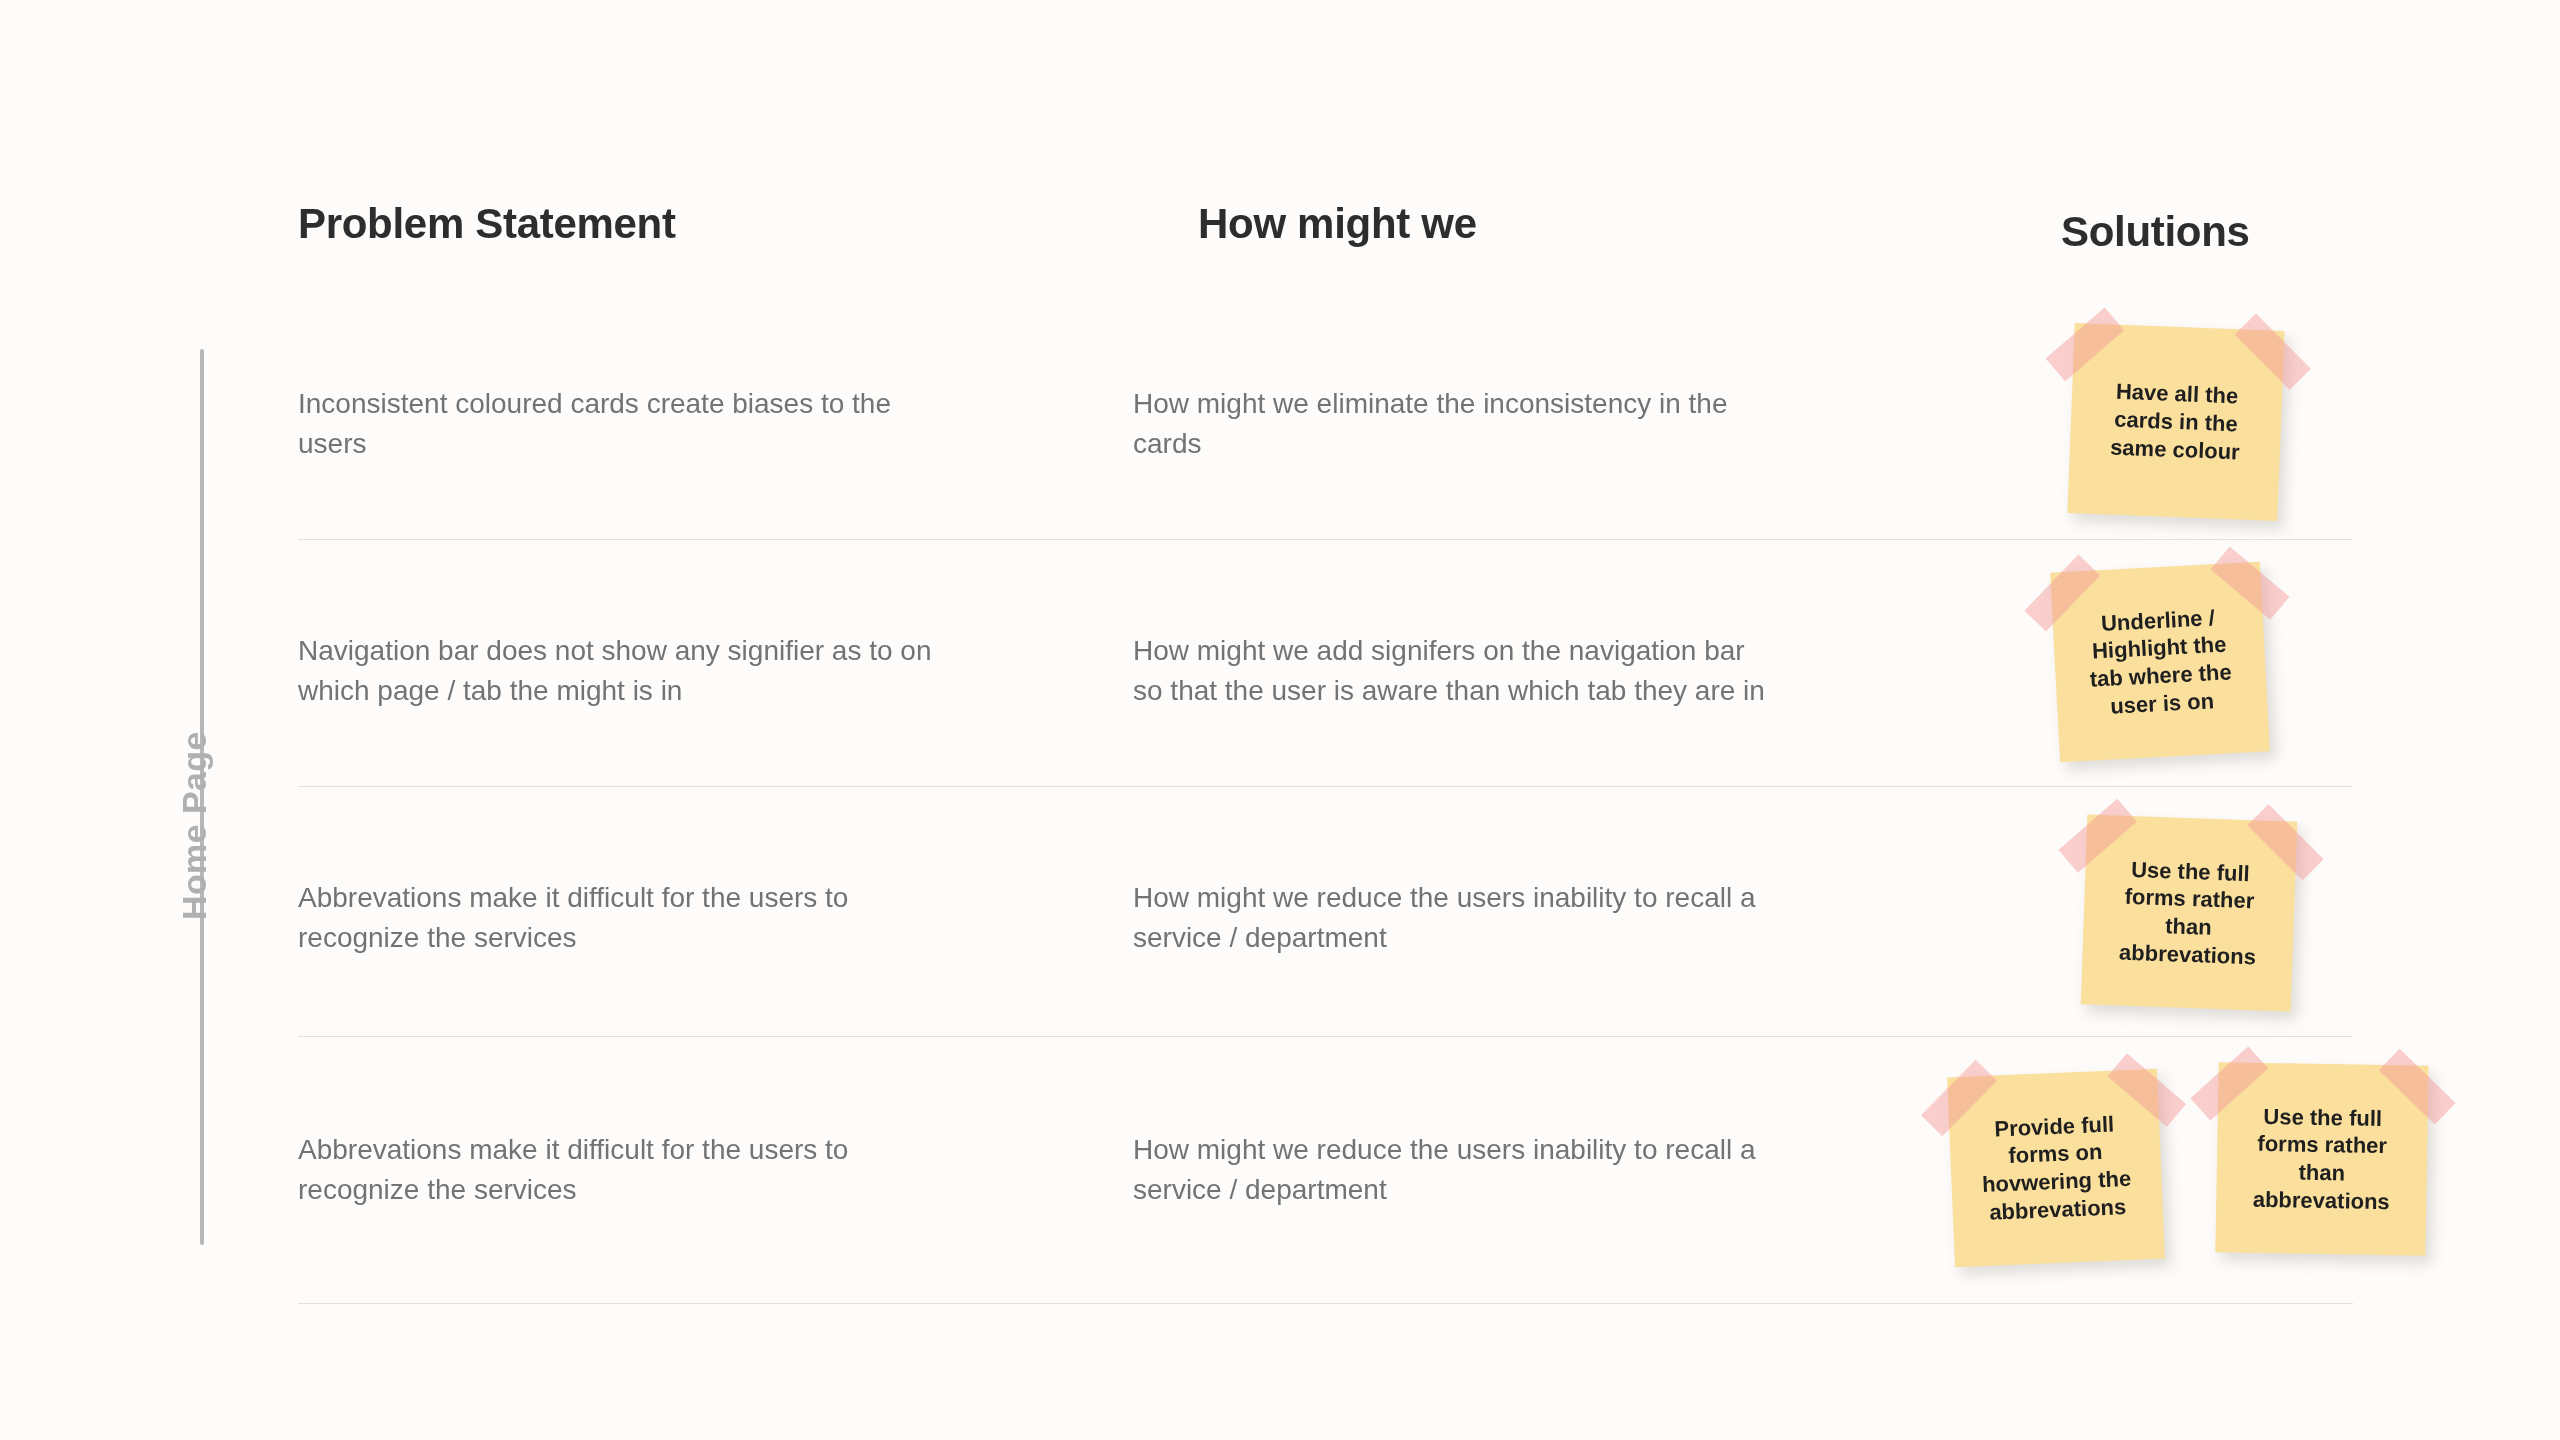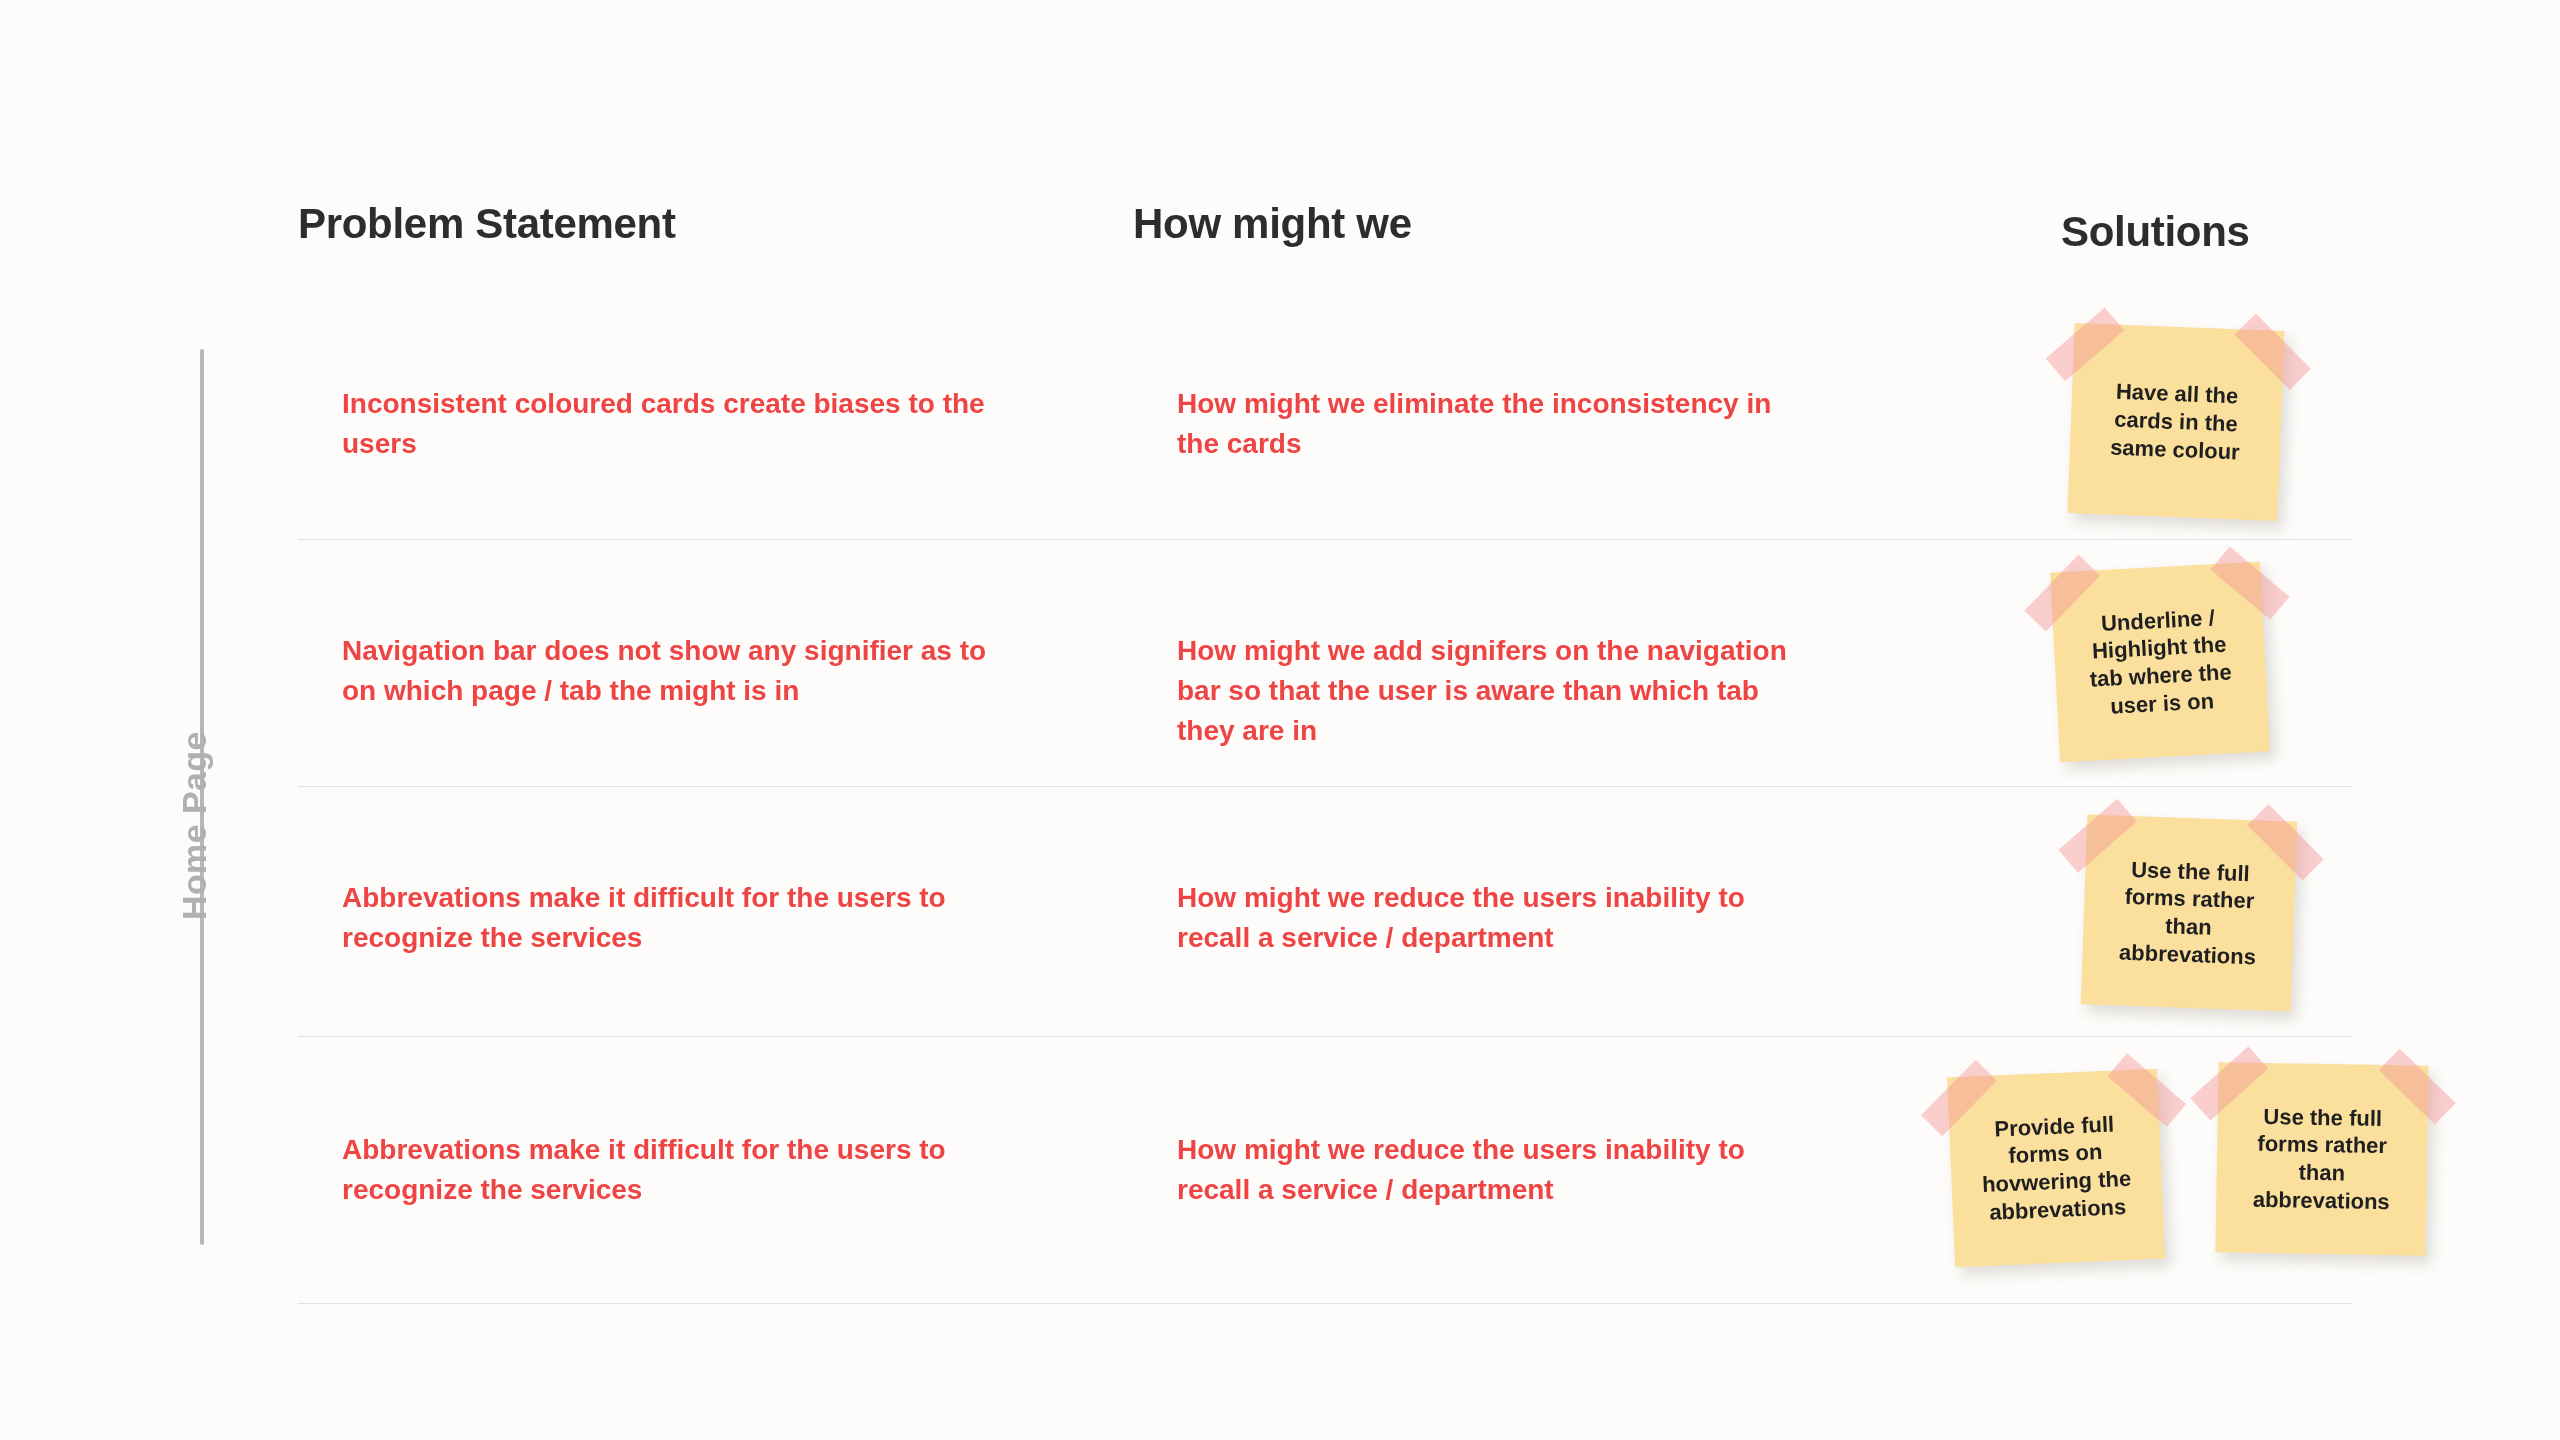--- a/index.html
+++ b/index.html
@@ -19,21 +19,21 @@
   
   .col-header {
     position: absolute;
     font-size: 42px;
     font-weight: bold;
     color: #2d2d2d;
     letter-spacing: -0.3px;
     white-space: nowrap;
   }
   #hdr-problem  { left: 298px;  top: 200px; }
-  #hdr-hmw      { left: 1133px; top: 200px; }
+  #hdr-hmw      { left: 1198px; top: 200px; }
   #hdr-solution { left: 2061px; top: 208px; }
 
   
   #rail-line {
     position: absolute;
     left: 200px; top: 349px;
     width: 4px; height: 896px;
     background: #b7b7b7;
     border-radius: 2px;
   }
@@ -53,23 +53,22 @@
   .row {
     position: absolute;
     left: 298px;
     width: 2055px;
   }
   .row .cell {
     position: absolute;
     top: 0;
     font-size: 28px;
     line-height: 1.42;
-    color: #ef4444;
-    font-weight: bold;
-    margin-left: 44px;
+    color: #737373;
+    font-weight: normal;
   }
   .cell-problem { left: 0px;   width: 660px; }
   .cell-hmw     { left: 835px; width: 640px; }
 
   .row-sep {
     position: absolute;
     left: 298px;
     width: 2055px;
     height: 1px;
     background: #e4e2e0;

